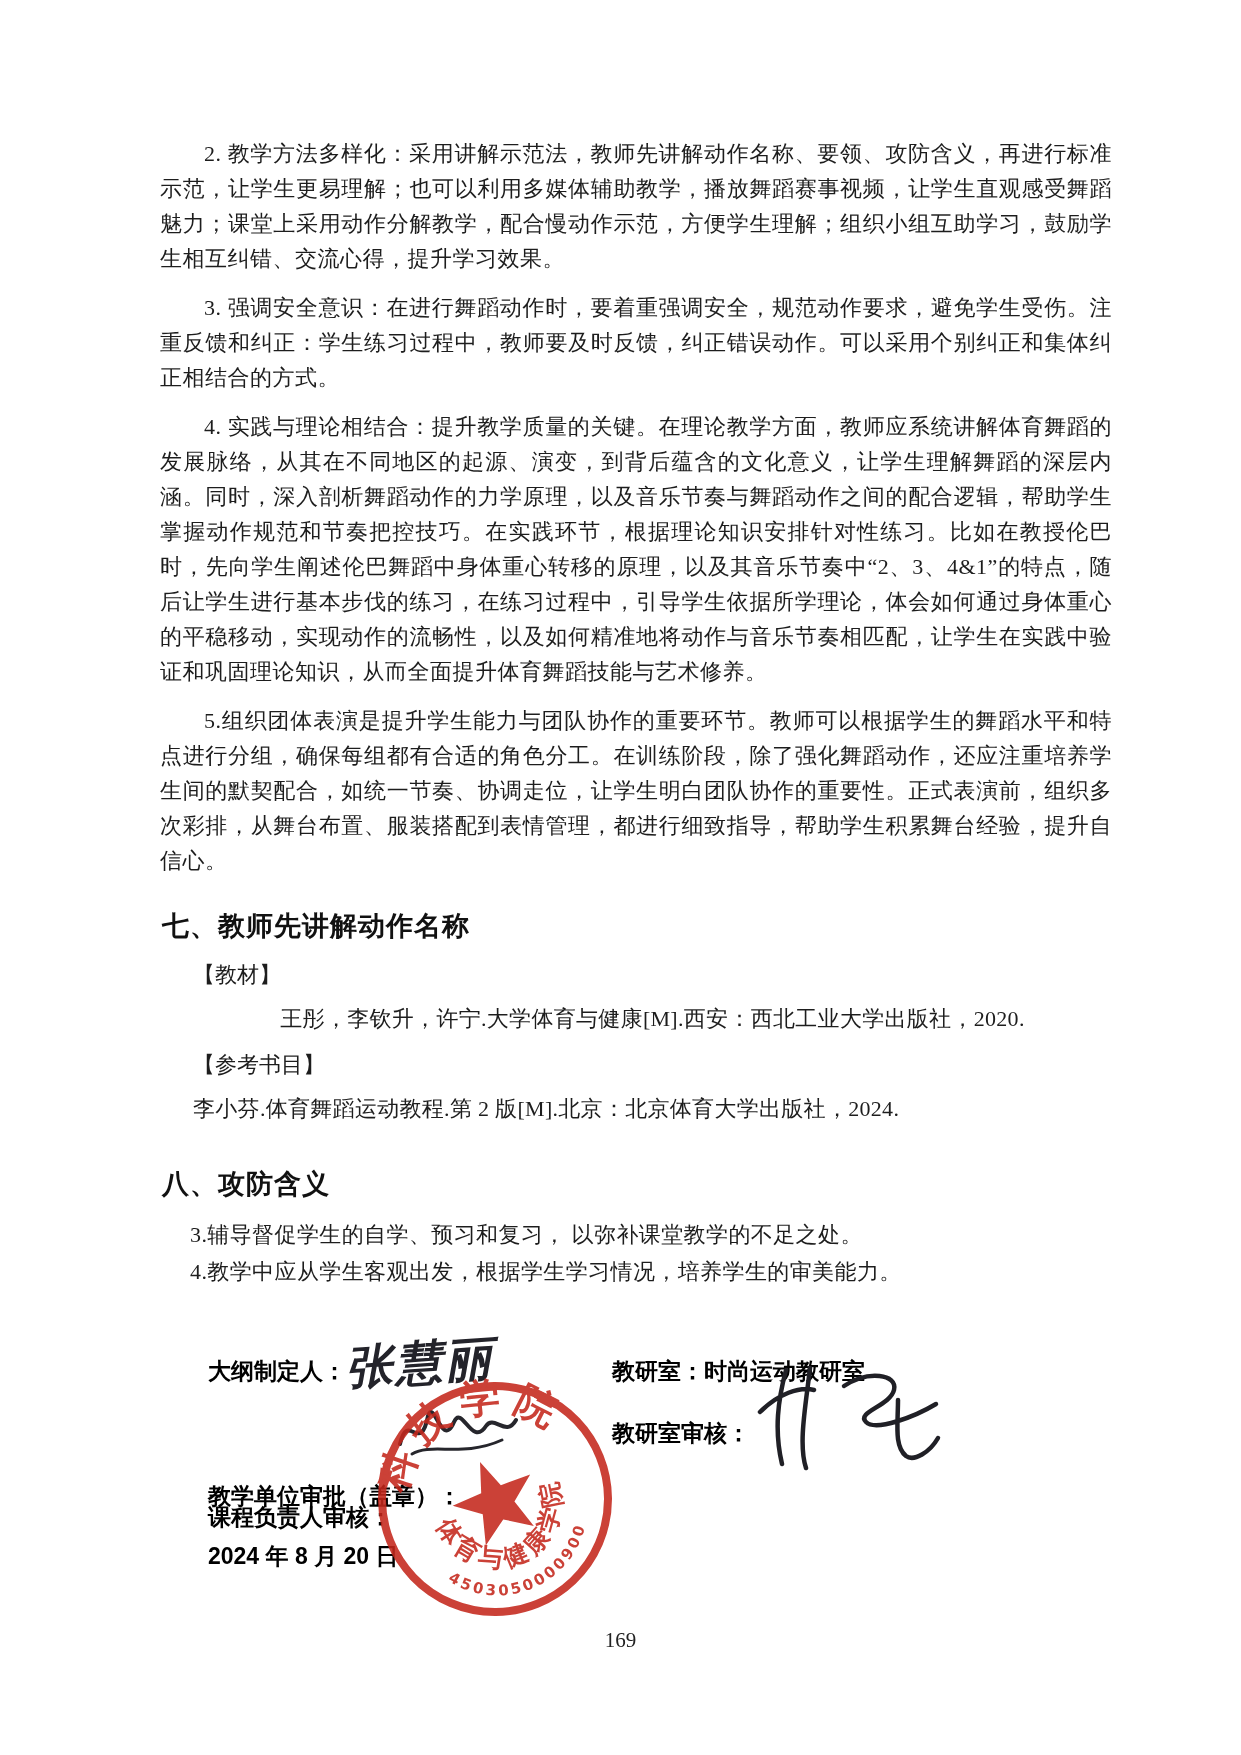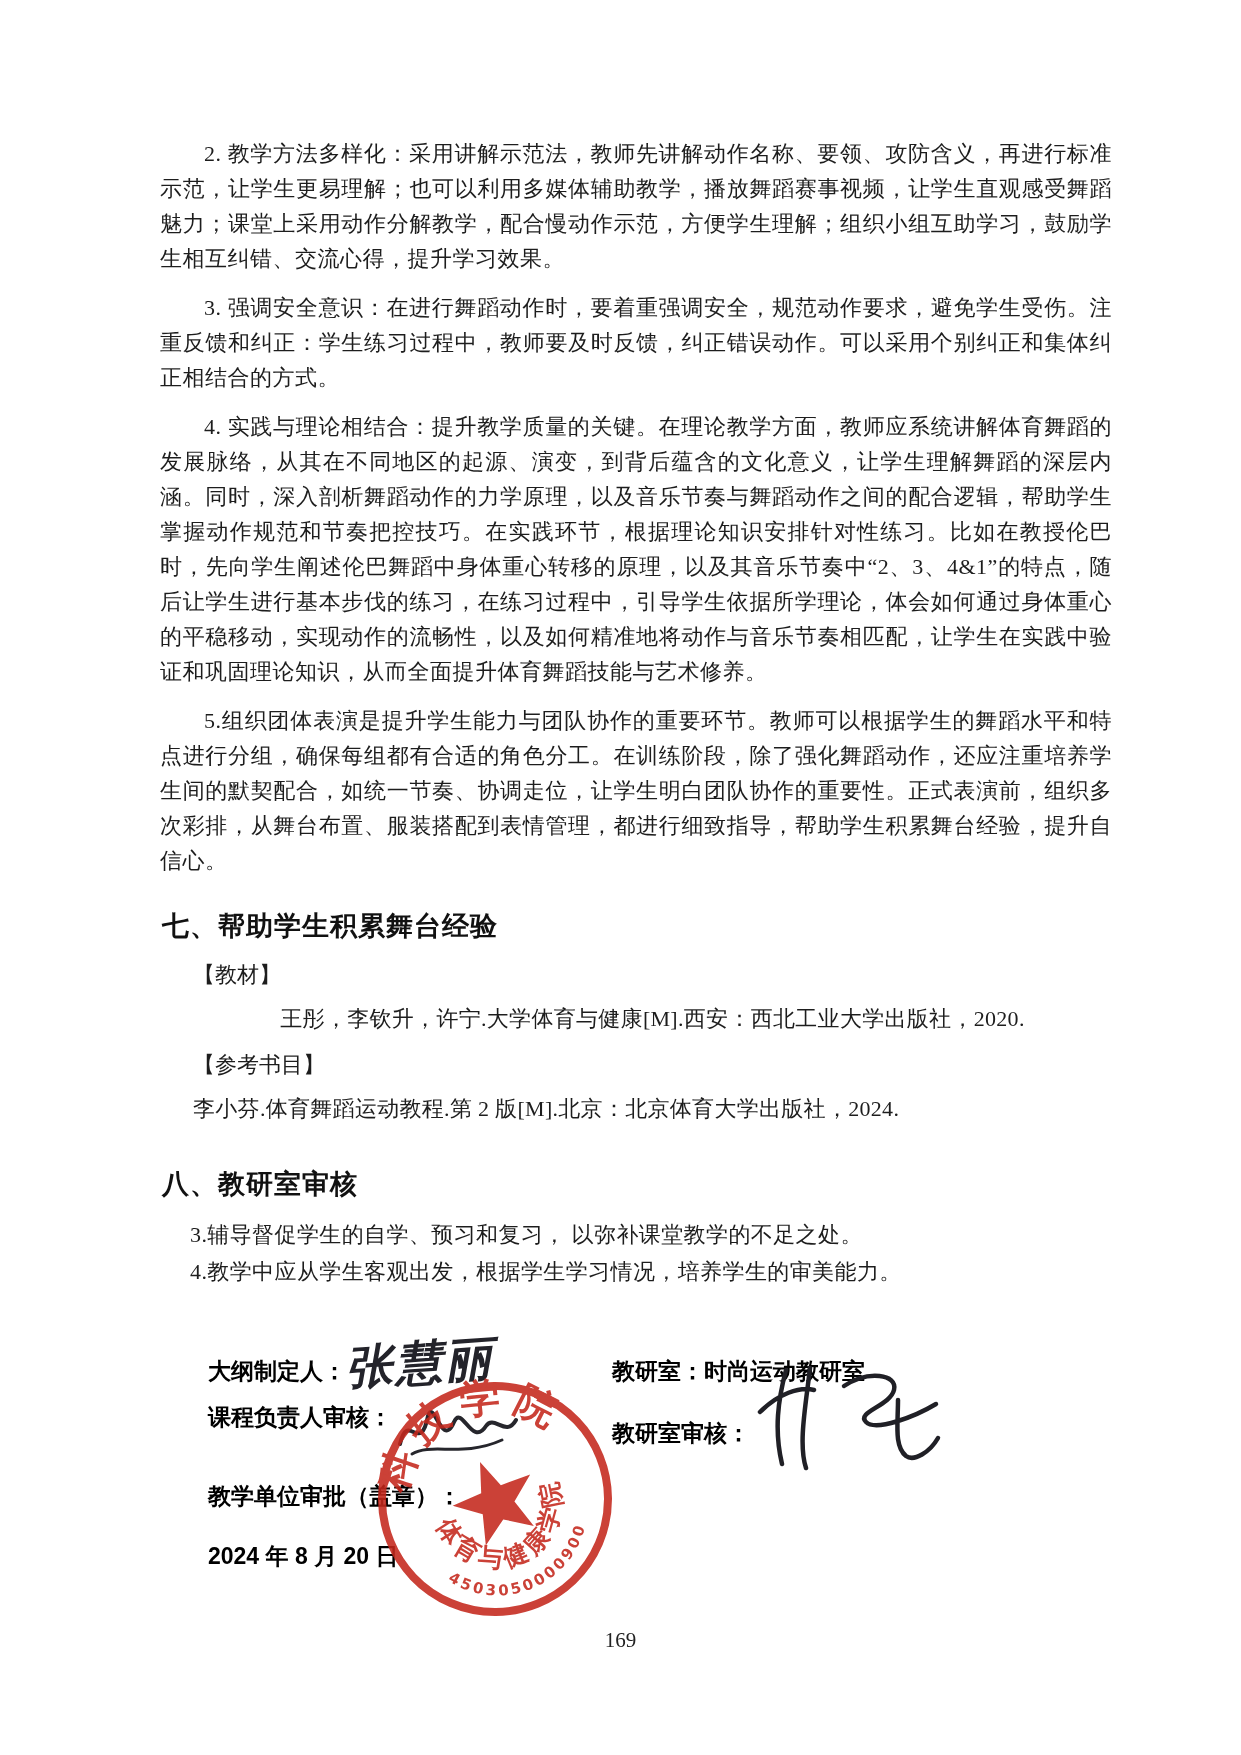--- a/index.html
+++ b/index.html
@@ -93,39 +93,39 @@
 <body>
 
 <div class="page">
 
   <div class="content">
     <p class="para">2. 教学方法多样化：采用讲解示范法，教师先讲解动作名称、要领、攻防含义，再进行标准示范，让学生更易理解；也可以利用多媒体辅助教学，播放舞蹈赛事视频，让学生直观感受舞蹈魅力；课堂上采用动作分解教学，配合慢动作示范，方便学生理解；组织小组互助学习，鼓励学生相互纠错、交流心得，提升学习效果。</p>
     <p class="para">3. 强调安全意识：在进行舞蹈动作时，要着重强调安全，规范动作要求，避免学生受伤。注重反馈和纠正：学生练习过程中，教师要及时反馈，纠正错误动作。可以采用个别纠正和集体纠正相结合的方式。</p>
     <p class="para">4. 实践与理论相结合：提升教学质量的关键。在理论教学方面，教师应系统讲解体育舞蹈的发展脉络，从其在不同地区的起源、演变，到背后蕴含的文化意义，让学生理解舞蹈的深层内涵。同时，深入剖析舞蹈动作的力学原理，以及音乐节奏与舞蹈动作之间的配合逻辑，帮助学生掌握动作规范和节奏把控技巧。在实践环节，根据理论知识安排针对性练习。比如在教授伦巴时，先向学生阐述伦巴舞蹈中身体重心转移的原理，以及其音乐节奏中“2、3、4&amp;1”的特点，随后让学生进行基本步伐的练习，在练习过程中，引导学生依据所学理论，体会如何通过身体重心的平稳移动，实现动作的流畅性，以及如何精准地将动作与音乐节奏相匹配，让学生在实践中验证和巩固理论知识，从而全面提升体育舞蹈技能与艺术修养。</p>
     <p class="para">5.组织团体表演是提升学生能力与团队协作的重要环节。教师可以根据学生的舞蹈水平和特点进行分组，确保每组都有合适的角色分工。在训练阶段，除了强化舞蹈动作，还应注重培养学生间的默契配合，如统一节奏、协调走位，让学生明白团队协作的重要性。正式表演前，组织多次彩排，从舞台布置、服装搭配到表情管理，都进行细致指导，帮助学生积累舞台经验，提升自信心。</p>
 
-    <h2 class="sec-heading">七、帮助学生积累舞台经验</h2>
+    <h2 class="sec-heading">七、教师先讲解动作名称</h2>
     <p class="sub-label">【教材】</p>
     <p class="book-entry" style="margin-bottom:12px;text-align:center;">王彤，李钦升，许宁.大学体育与健康[M].西安：西北工业大学出版社，2020.</p>
     <p class="sub-label">【参考书目】</p>
     <p class="book-entry">李小芬.体育舞蹈运动教程.第 2 版[M].北京：北京体育大学出版社，2024.</p>
 
-    <h2 class="sec-heading" style="margin-top:40px;">八、教研室审核</h2>
+    <h2 class="sec-heading" style="margin-top:40px;">八、攻防含义</h2>
     <p class="note-item">3.辅导督促学生的自学、预习和复习， 以弥补课堂教学的不足之处。</p>
     <p class="note-item">4.教学中应从学生客观出发，根据学生学习情况，培养学生的审美能力。</p>
   </div>
 
   <span class="sign-label" style="left:208px;top:1356px;">大纲制定人：</span>
   <span class="handwriting" style="left:345px;top:1332px;">张慧丽</span>
 
   <span class="sign-label" style="left:612px;top:1356px;">
     <span>教研室：</span><span>时尚运动教研室</span>
   </span>
 
-  <span class="sign-label" style="left:208px;top:1402px;">课程负责人审核：</span>
+  <span class="sign-label" style="left:208px;top:1502px;">课程负责人审核：</span>
   <svg class="sig-svg" style="left:392px;top:1392px;" width="130" height="78" viewBox="0 0 130 78">
     <path d="M8,52 C16,18 28,64 36,24 C42,6 50,58 62,30 C70,12 80,56 94,34 C102,22 114,46 124,28" fill="none" stroke="#26262c" stroke-width="4" stroke-linecap="round"></path>
     <path d="M20,62 C40,50 70,66 110,48" fill="none" stroke="#26262c" stroke-width="3" stroke-linecap="round"></path>
   </svg>
 
   <span class="sign-label" style="left:612px;top:1418px;">教研室审核：</span>
   <svg class="sig-svg" style="left:748px;top:1360px;" width="200" height="120" viewBox="0 0 200 120">
     <path d="M38,10 C30,40 26,70 34,104 M12,52 C30,34 52,26 66,30 M62,8 C58,44 50,84 58,108" fill="none" stroke="#202026" stroke-width="4.5" stroke-linecap="round"></path>
     <path d="M96,26 C120,10 150,14 146,30 C142,46 108,52 118,62 C128,72 168,56 188,44 M150,40 C150,64 146,86 158,96 C166,102 182,92 190,78" fill="none" stroke="#202026" stroke-width="4.5" stroke-linecap="round"></path>
   </svg>

